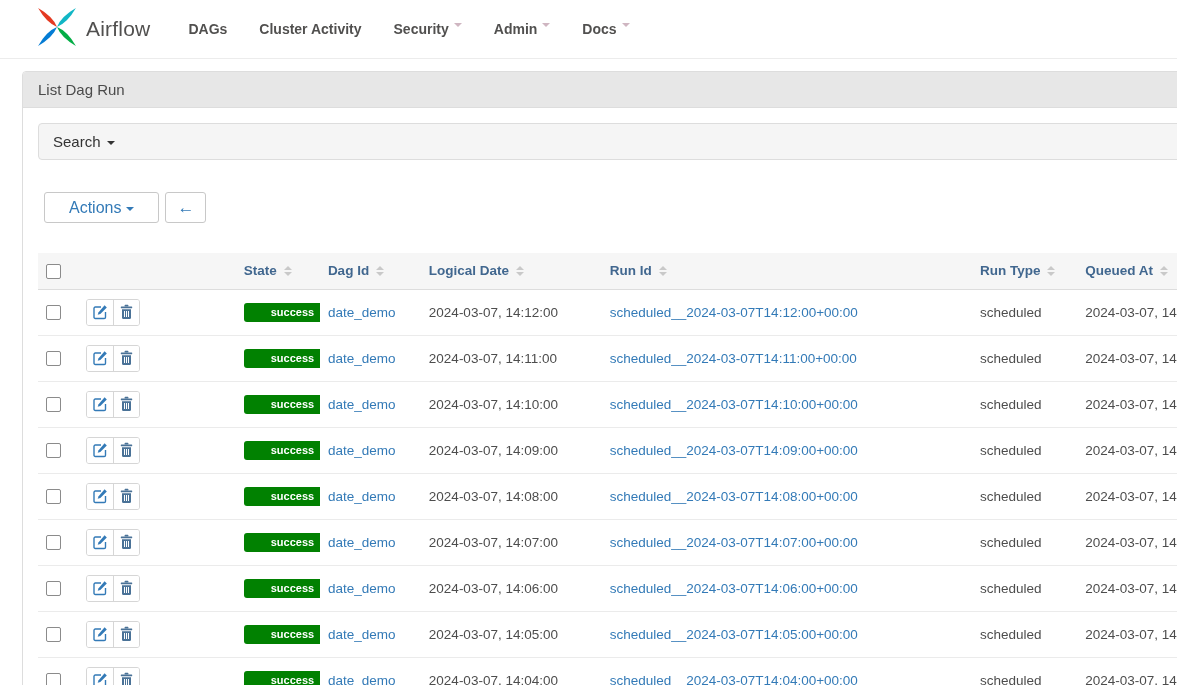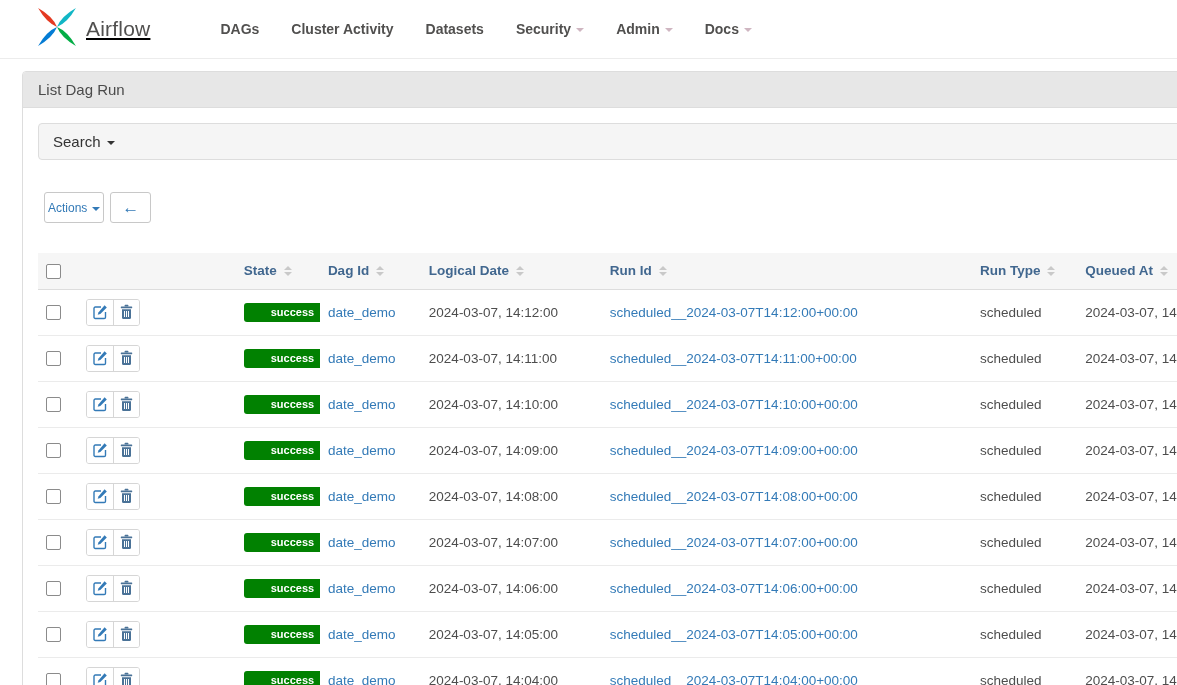--- a/index.html
+++ b/index.html
@@ -2,36 +2,36 @@
 <html><head>
 <meta charset="utf-8">
 <style>
   * { margin:0; padding:0; box-sizing:border-box; }
   html,body { background:#fff; }
   body { font-family:"Liberation Sans", sans-serif; }
   .screen { position:relative; width:1177px; height:685px; overflow:hidden; background:#fff; }
 
   
   .navbar { display:flex; align-items:center; height:59px; background:#fff; border-bottom:1px solid #ececec; padding-left:36px; }
-  .brand { display:flex; align-items:center; gap:8px; margin-right:54px;text-decoration:underline; }
+  .brand { display:flex; align-items:center; gap:8px; margin-right:22px; }
   .brand-name { font-size:21px; color:#51504f; letter-spacing:.2px; }
   .nav-list { display:flex; list-style:none; align-items:center; }
-  .nav-item { padding:10px 16px; font-size:14px; font-weight:bold; color:#51504f; cursor:pointer; display:flex; align-items:center; gap:5px; }
+  .nav-item { padding:10px 16px; font-size:14px; font-weight:bold; color:#51504f; cursor:pointer; display:flex; align-items:flex-start; gap:5px; }
   .caret-down { width:0; height:0; border-left:4px solid transparent; border-right:4px solid transparent; border-top:4px solid #cfb6c1; display:inline-block; margin-top:2px; }
 
   
   .panel { position:absolute; left:22px; top:71px; width:1250px; background:#fff; border:1px solid #ddd; border-radius:4px 4px 0 0; }
   .panel-heading { background:#e7e7e7; border-bottom:1px solid #ddd; padding:9px 15px; font-size:15px; color:#4b4b4b; border-radius:3px 3px 0 0; }
   .panel-body { padding:15px; }
 
   .search-box { background:#f5f5f5; border:1px solid #ddd; border-radius:4px; height:37px; display:flex; align-items:center; padding:0 14px; font-size:15px; color:#333; cursor:pointer; gap:6px; }
   .search-box .caret-down { border-top-color:#333; }
 
   .toolbar { margin-top:32px; margin-left:6px; display:flex; gap:6px; }
-  .btn { background:#fff; border:1px solid #c8c8c8; border-radius:3px; color:#337ab7; font-size:12px; height:31px; display:inline-flex; align-items:center; gap:5px; padding:0 3px; cursor:pointer; font-family:"Liberation Sans", sans-serif; }
+  .btn { background:#fff; border:1px solid #c8c8c8; border-radius:3px; color:#337ab7; font-size:16px; height:31px; display:inline-flex; align-items:center; gap:5px; padding:0 24px; cursor:pointer; font-family:"Liberation Sans", sans-serif; }
   .btn .caret-down { border-top-color:#337ab7; }
   .btn-back { font-size:17px; padding:0 11px; }
 
   
   table { width:100%; border-collapse:collapse; margin-top:30px; table-layout:fixed; }
   col.c-check { width:38px; } col.c-actions { width:150px; } col.c-state { width:80px; }
   col.c-dag { width:96px; } col.c-logical { width:172px; } col.c-runid { width:352px; }
   col.c-runtype { width:100px; } col.c-queued { width:170px; }
   thead th { background:#f6f6f6; text-align:left; font-size:13.5px; padding:10px 8px; border-bottom:1px solid #ddd; }
   th .th-link { color:#41678f; font-weight:bold; text-decoration:none; display:inline-flex; align-items:center; gap:7px; cursor:pointer; }
@@ -65,23 +65,20 @@
       <span class="brand-name">Airflow</span>
     </div>
     <ul class="nav-list">
       <li class="nav-item">
           <span>DAGs</span>
         </li>
       <li class="nav-item">
           <span>Cluster Activity</span>
         </li>
       <li class="nav-item">
-          <span>Datasets</span>
-        </li>
-      <li class="nav-item">
           <span>Security</span>
           <span class="caret-down"></span>
         </li>
       <li class="nav-item">
           <span>Admin</span>
           <span class="caret-down"></span>
         </li>
       <li class="nav-item">
           <span>Docs</span>
           <span class="caret-down"></span>

